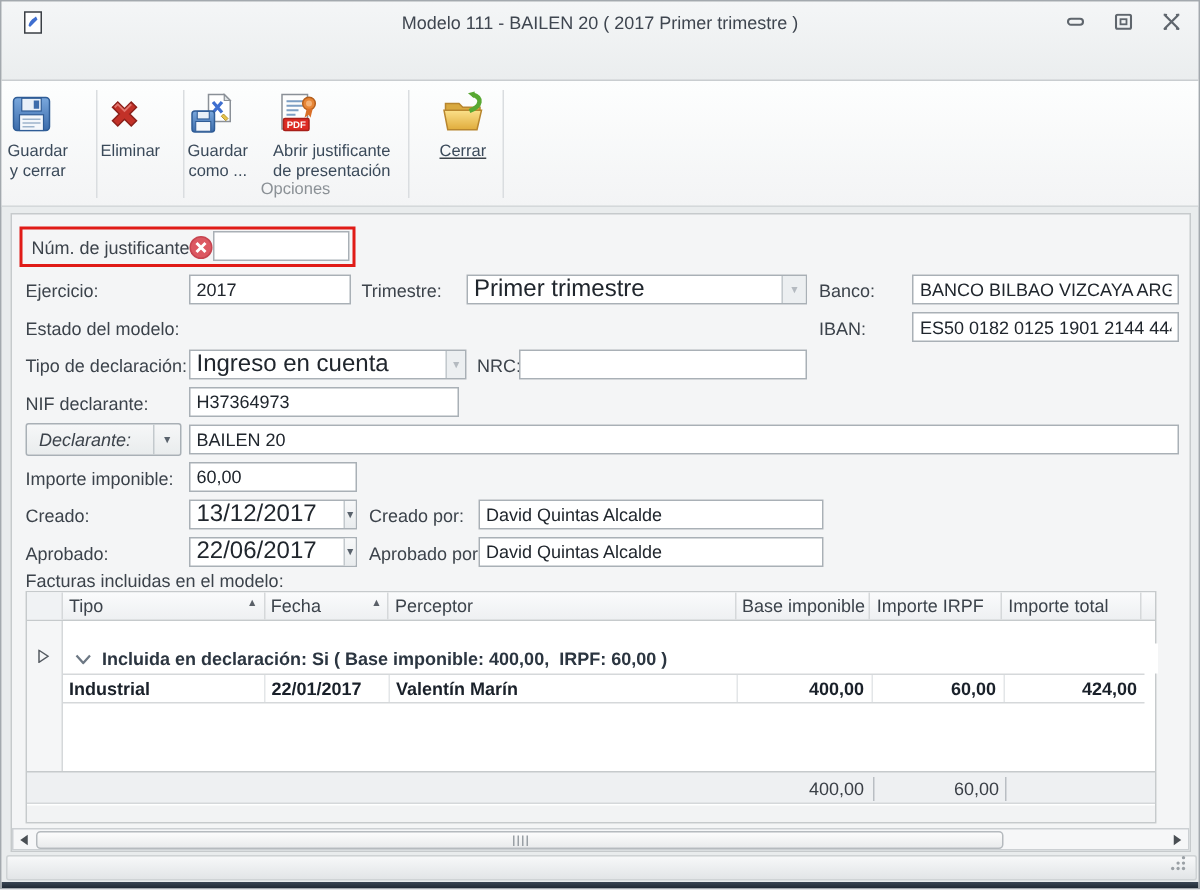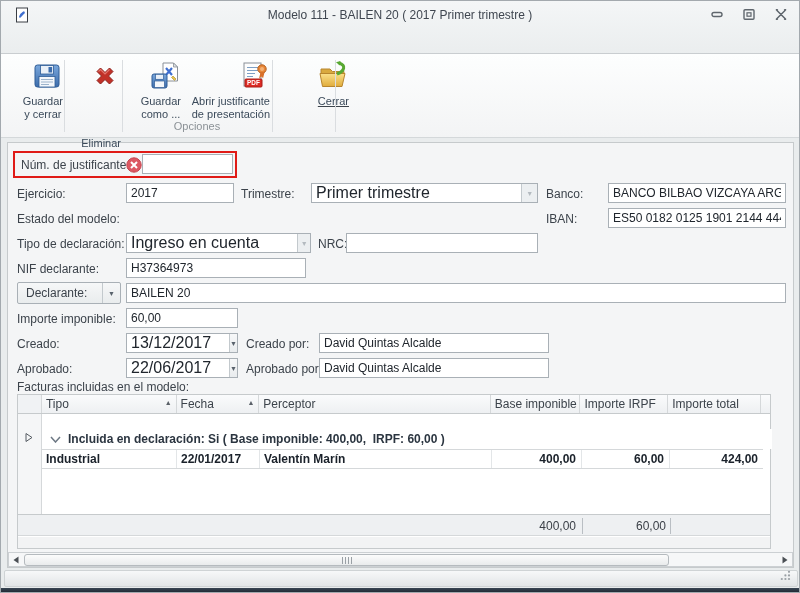--- a/index.html
+++ b/index.html
@@ -21,21 +21,21 @@
   .tab { position:absolute; left:10px; top:3px; width:80px; height:22px; background:#fdfdfd;
          border:1px solid #c9cdd0; border-bottom:none; border-radius:3px 3px 0 0;
          text-align:center; line-height:20px; color:#33404f; z-index:3; }
   .collapse-btn { position:absolute; right:12px; top:9px; width:14px; height:10px; cursor:pointer; }
 
   
   .ribbon { position:absolute; left:0; top:52px; width:100%; height:85px;
             background:linear-gradient(#fdfefe, #f3f4f5); border-top:1px solid #c9cdd0;
             border-bottom:1px solid #d4d8da; z-index:2; }
   .rsep { position:absolute; top:5px; height:122px; width:1px; background:#dadde0; top:6px; height:72px; }
-  .rbtn { position:absolute; top:4px; height:74px; display:flex; flex-direction:column; align-items:flex-end;
+  .rbtn { position:absolute; top:4px; height:74px; display:flex; flex-direction:column; align-items:flex-start;
           cursor:pointer; border-radius:2px; }
   .ricon { width:32px; height:32px; margin-top:2px; }
   .rlabel { margin-top:3px; font-size:11px; line-height:13px; text-align:center;
             white-space:pre-line; color:#3b4a5a; }
   .rgroup-caption { position:absolute; left:122px; width:148px; top:66px; text-align:center;
                     font-size:11px; color:#8b9196; }
 
   
   .panel { position:absolute; left:6px; top:141px; width:787px; height:426px;
            background:#f4f5f6; border:1px solid #c6cacc; }
@@ -44,21 +44,21 @@
             font-family:"Liberation Sans","DejaVu Sans",sans-serif; font-size:12px; color:#20262d;
             padding:1px 4px; outline:none; }
   .combo { position:absolute; height:20px; border:1px solid #a9b0b6; background:#fff; display:flex; }
   .combo input { flex:1 1 auto; min-width:0; border:none; outline:none; padding:1px 4px;
                  font-family:"Liberation Sans","DejaVu Sans",sans-serif; font-size:16px; color:#20262d; background:transparent; }
   .combo .arrow { width:16px; display:flex; align-items:center; justify-content:center;
                   border-left:1px solid #c3c9cd; font-size:7px; cursor:pointer; }
   .arrow.disabled { background:#eceff1; color:#b4bac0; }
   .arrow.enabled  { background:linear-gradient(#f7f8f9,#e9ecee); color:#59626c; }
   .split-btn { position:absolute; height:22px; border:1px solid #a9b0b6; background:linear-gradient(#f6f7f8,#e9eced);
-               display:flex; align-items:center; cursor:pointer; border-radius:2px; }
+               display:flex; align-items:center; cursor:pointer; border-radius:2px;font-style:italic; }
   .split-btn .txt { flex:1; padding:0 8px; color:#3c434b; }
   .split-btn .sb-arrow { width:18px; align-self:stretch; display:flex; align-items:center; justify-content:center;
                border-left:1px solid #c3c9cd; font-size:7px; color:#59626c; }
   .error-box { position:absolute; border:2px solid #e01b17; background:transparent; }
   .error-icon { position:absolute; width:16px; height:16px; }
 
   
   .grid { position:absolute; left:16px; top:393px; width:754px; height:155px;
           background:#fff; border:1px solid #c6cacc; }
   .g-header { position:absolute; left:0; top:0; width:100%; height:19px; display:flex;
@@ -149,21 +149,21 @@
           <rect x="8" y="16.5" width="16" height="10.5" fill="#f4f7fb" stroke="#2f5c96" stroke-width="0.8"></rect>
           <path d="M10 19.5 h12 M10 22 h12 M10 24.5 h8" stroke="#9db4cc" stroke-width="1"></path>
         </svg>
       </span>
       <span class="rlabel">Guardar
 y cerrar</span>
     </div>
 
     <div class="rsep" style="left:63px;"></div>
 
-    <div class="rbtn" style="left:66px;width:54px;gap:42px;">
+    <div class="rbtn" style="left:66px;width:54px;">
       <span class="ricon">
         <svg width="32" height="32" viewBox="0 0 32 32">
           <path d="M8 11.5 L11.5 8 L16 12.5 L20.5 8 L24 11.5 L19.5 16 L24 20.5 L20.5 24 L16 19.5 L11.5 24 L8 20.5 L12.5 16 Z" fill="#c23128" stroke="#8c211b" stroke-width="1"></path>
           <path d="M9.5 11.5 L11.5 9.5 L16 14 L20.5 9.5" fill="none" stroke="#e2756d" stroke-width="1.2"></path>
         </svg>
       </span>
       <span class="rlabel">Eliminar</span>
     </div>
 
     <div class="rsep" style="left:121px;"></div>

